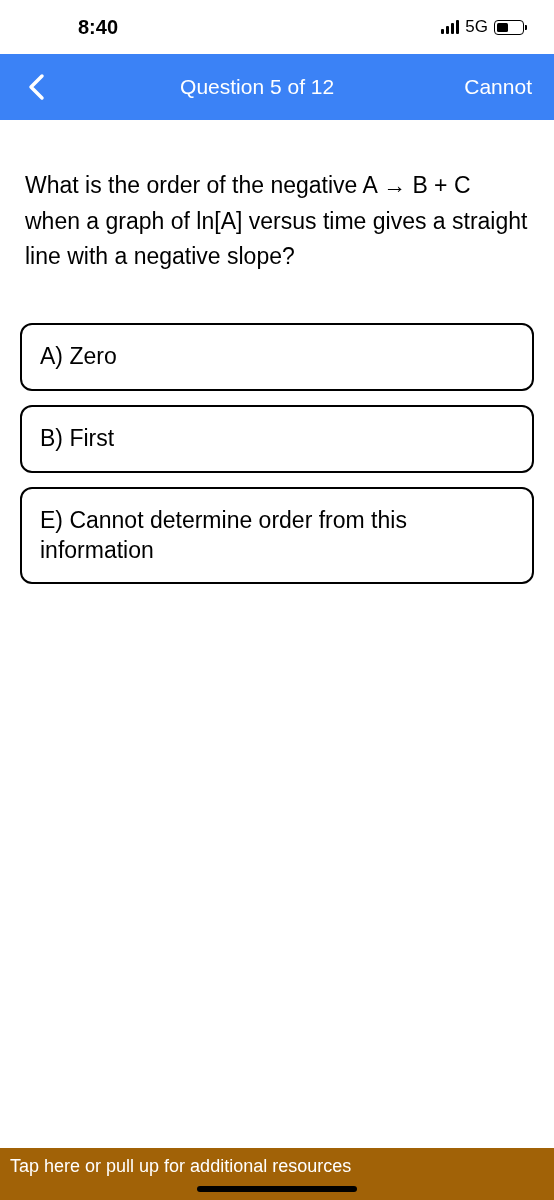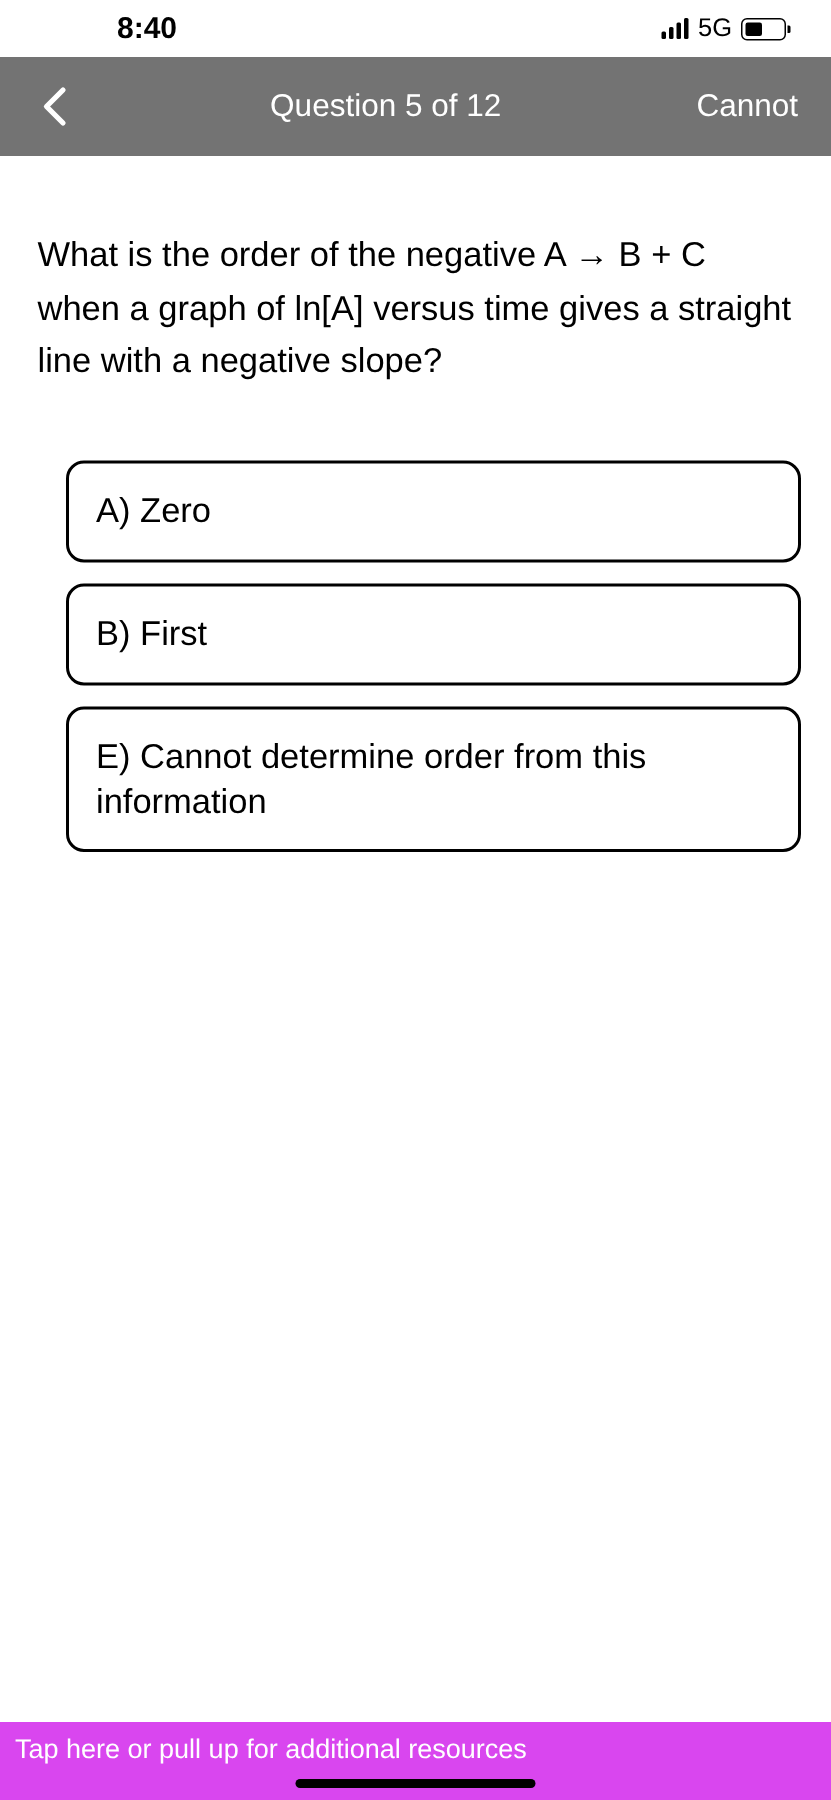--- a/index.html
+++ b/index.html
@@ -9,21 +9,21 @@
     }
     body {
       width: 554px;
       height: 1200px;
       font-family: -apple-system, BlinkMacSystemFont, "Helvetica Neue", sans-serif;
       background: #ffffff;
       position: relative;
       overflow: hidden;
     }
     .status-bar {
-      height: 38px;
+      height: 54px;
       display: flex;
       justify-content: space-between;
       align-items: center;
       padding: 0 30px 0 38px;
       font-size: 20px;
       font-weight: 600;
       color: #000;
     }
     .status-left {
       padding-left: 40px;
@@ -72,21 +72,21 @@
       background: #000;
       border-radius: 0 1px 1px 0;
     }
     .battery-fill {
       width: 45%;
       height: 100%;
       background: #000;
       border-radius: 1.5px;
     }
     .header-bar {
-      background: #737373;
+      background: #3b82f6;
       height: 66px;
       display: flex;
       align-items: center;
       justify-content: space-between;
       padding: 0 22px;
       color: #fff;
     }
     .back-chevron {
       width: 28px;
       height: 28px;
@@ -115,39 +115,38 @@
       padding: 48px 25px 30px 25px;
       font-size: 23px;
       line-height: 1.55;
       color: #000;
     }
     .answers {
       padding: 18px 20px 14px 20px;
       display: flex;
       flex-direction: column;
       gap: 14px;
-      margin-left: 24px;
     }
     .answer-option {
       border: 2px solid #000;
       border-radius: 12px;
       padding: 17px 18px;
       font-size: 23px;
       color: #000;
       cursor: pointer;
       background: #fff;
       text-align: left;
       line-height: 1.3;
     }
     .bottom-bar {
       position: absolute;
       bottom: 0;
       left: 0;
       right: 0;
-      background: #d946ef;
+      background: #a16207;
       height: 52px;
       display: flex;
       align-items: flex-start;
       padding: 8px 10px;
       color: #fff;
       font-size: 18px;
     }
     .home-indicator {
       position: absolute;
       bottom: 8px;

